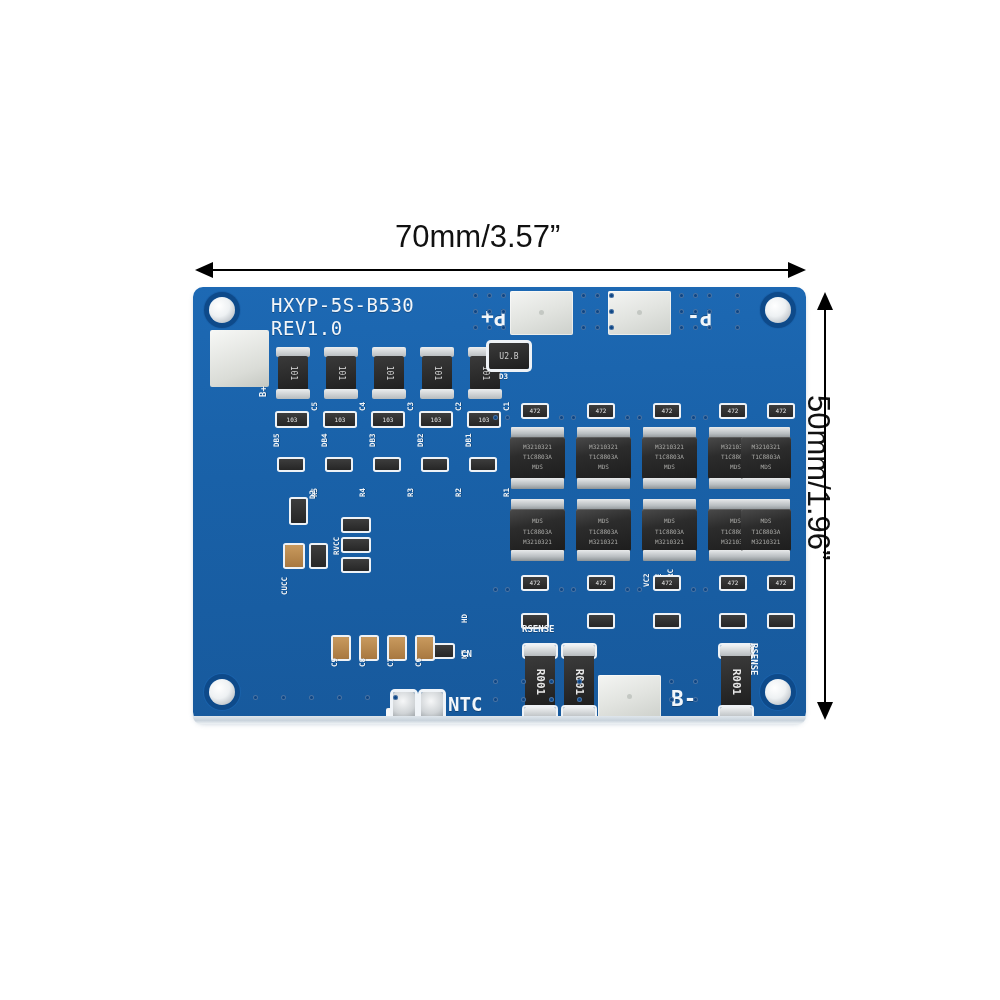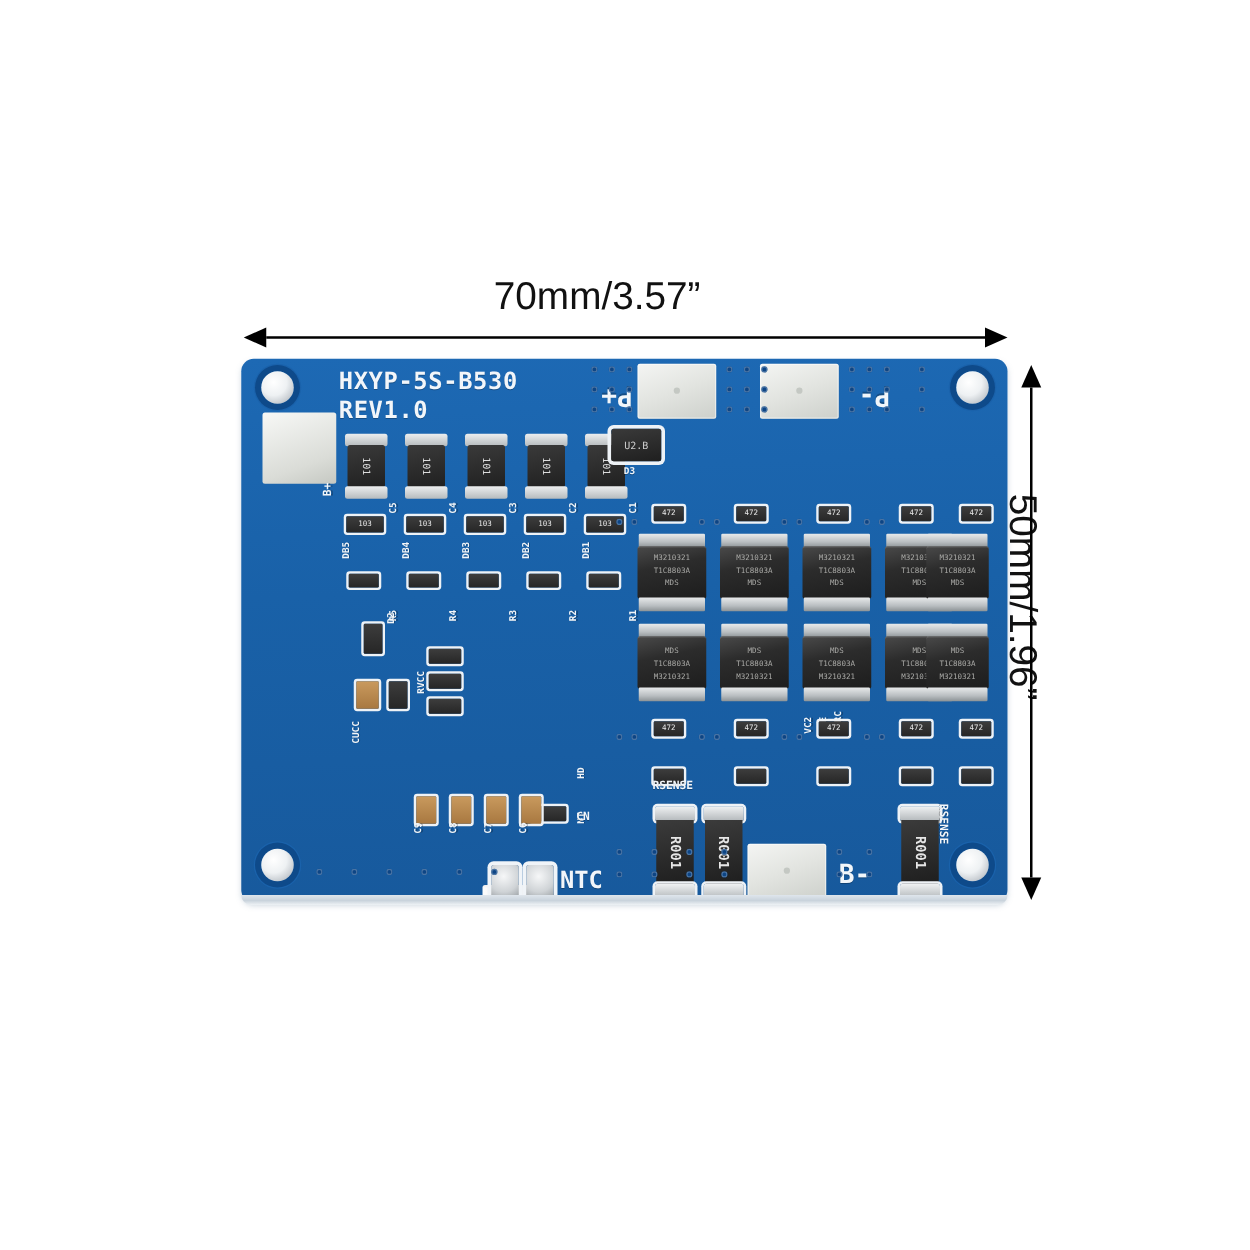--- a/index.html
+++ b/index.html
@@ -44,21 +44,21 @@
   .hole{
     position:absolute;border-radius:50%;
     background:radial-gradient(circle at 38% 34%,#ffffff 0%,#eef1f3 45%,#c9ced3 72%,#8e979e 100%);
     box-shadow:0 0 0 5px #0e4a8a, 0 0 0 6px #1a62ab;
   }
   
   .silk{
     position:absolute;color:#f2f6fa;font-family:"DejaVu Sans Mono", monospace;
     white-space:nowrap;line-height:1;text-shadow:0 1px 0 rgba(0,0,0,.25);
   }
-  .silk.big{font-size:19px;letter-spacing:.5px;font-weight:700;}
+  .silk.big{font-size:19px;letter-spacing:.5px;font-weight:400;}
   .silk.pad{font-size:21px;font-weight:700;}
   .silk.sm{font-size:9px;font-weight:700;}
   .silk.xs{font-size:7.5px;font-weight:700;}
   .rot180{transform:rotate(180deg);transform-origin:center;}
   .rot90{transform:rotate(-90deg);transform-origin:left top;}
   .rot270{transform:rotate(90deg);transform-origin:left top;}
 
   
   .solderpad{
     position:absolute;

